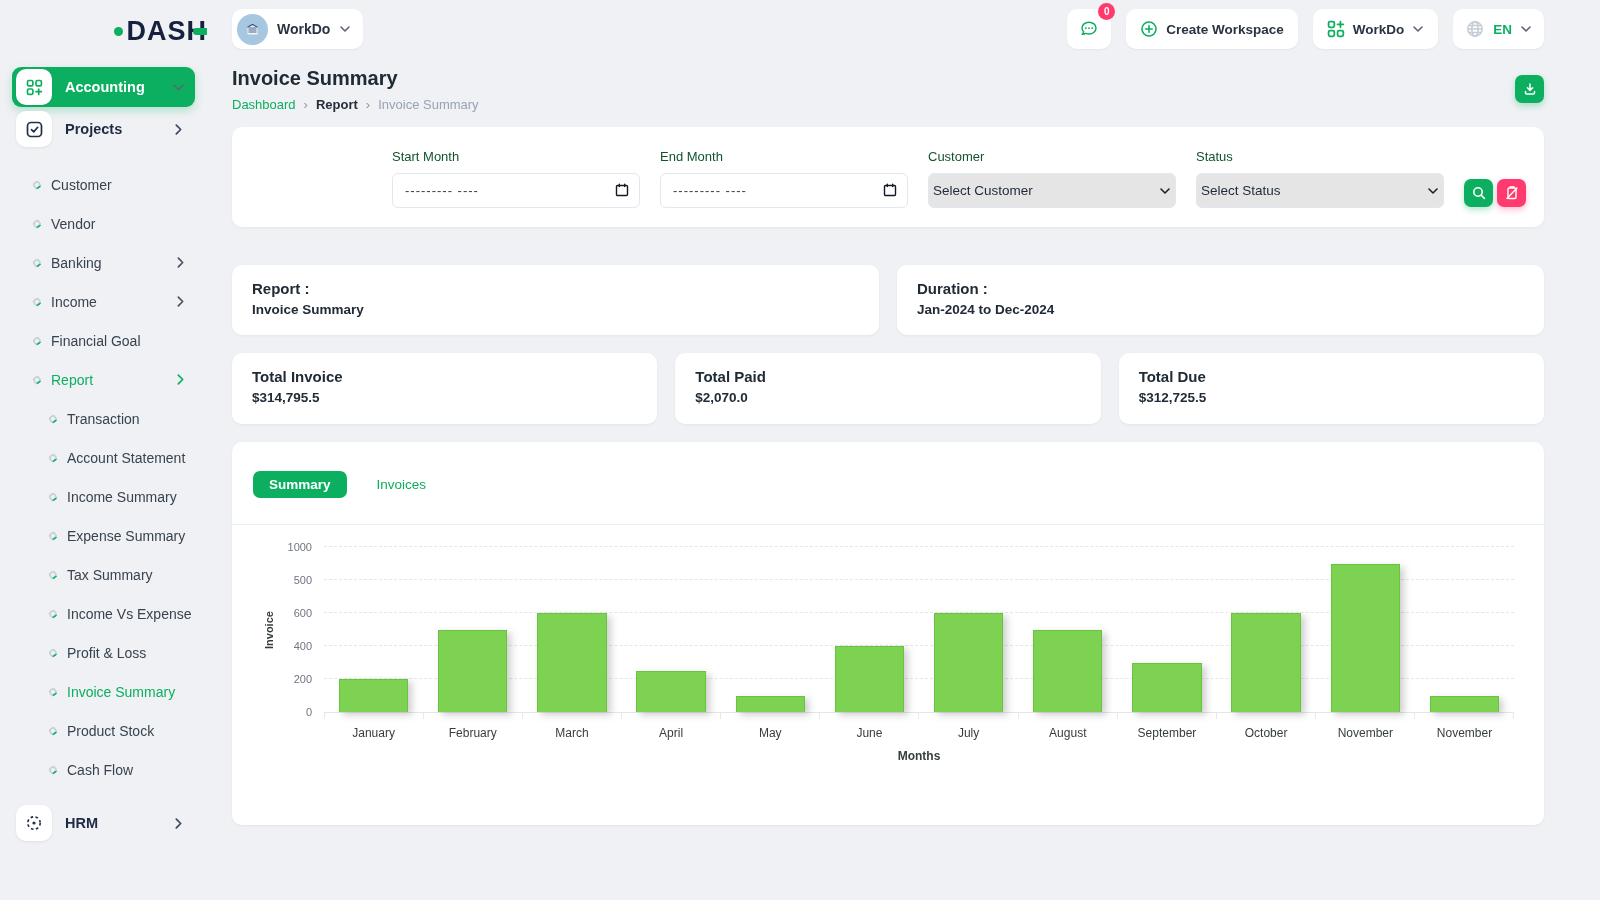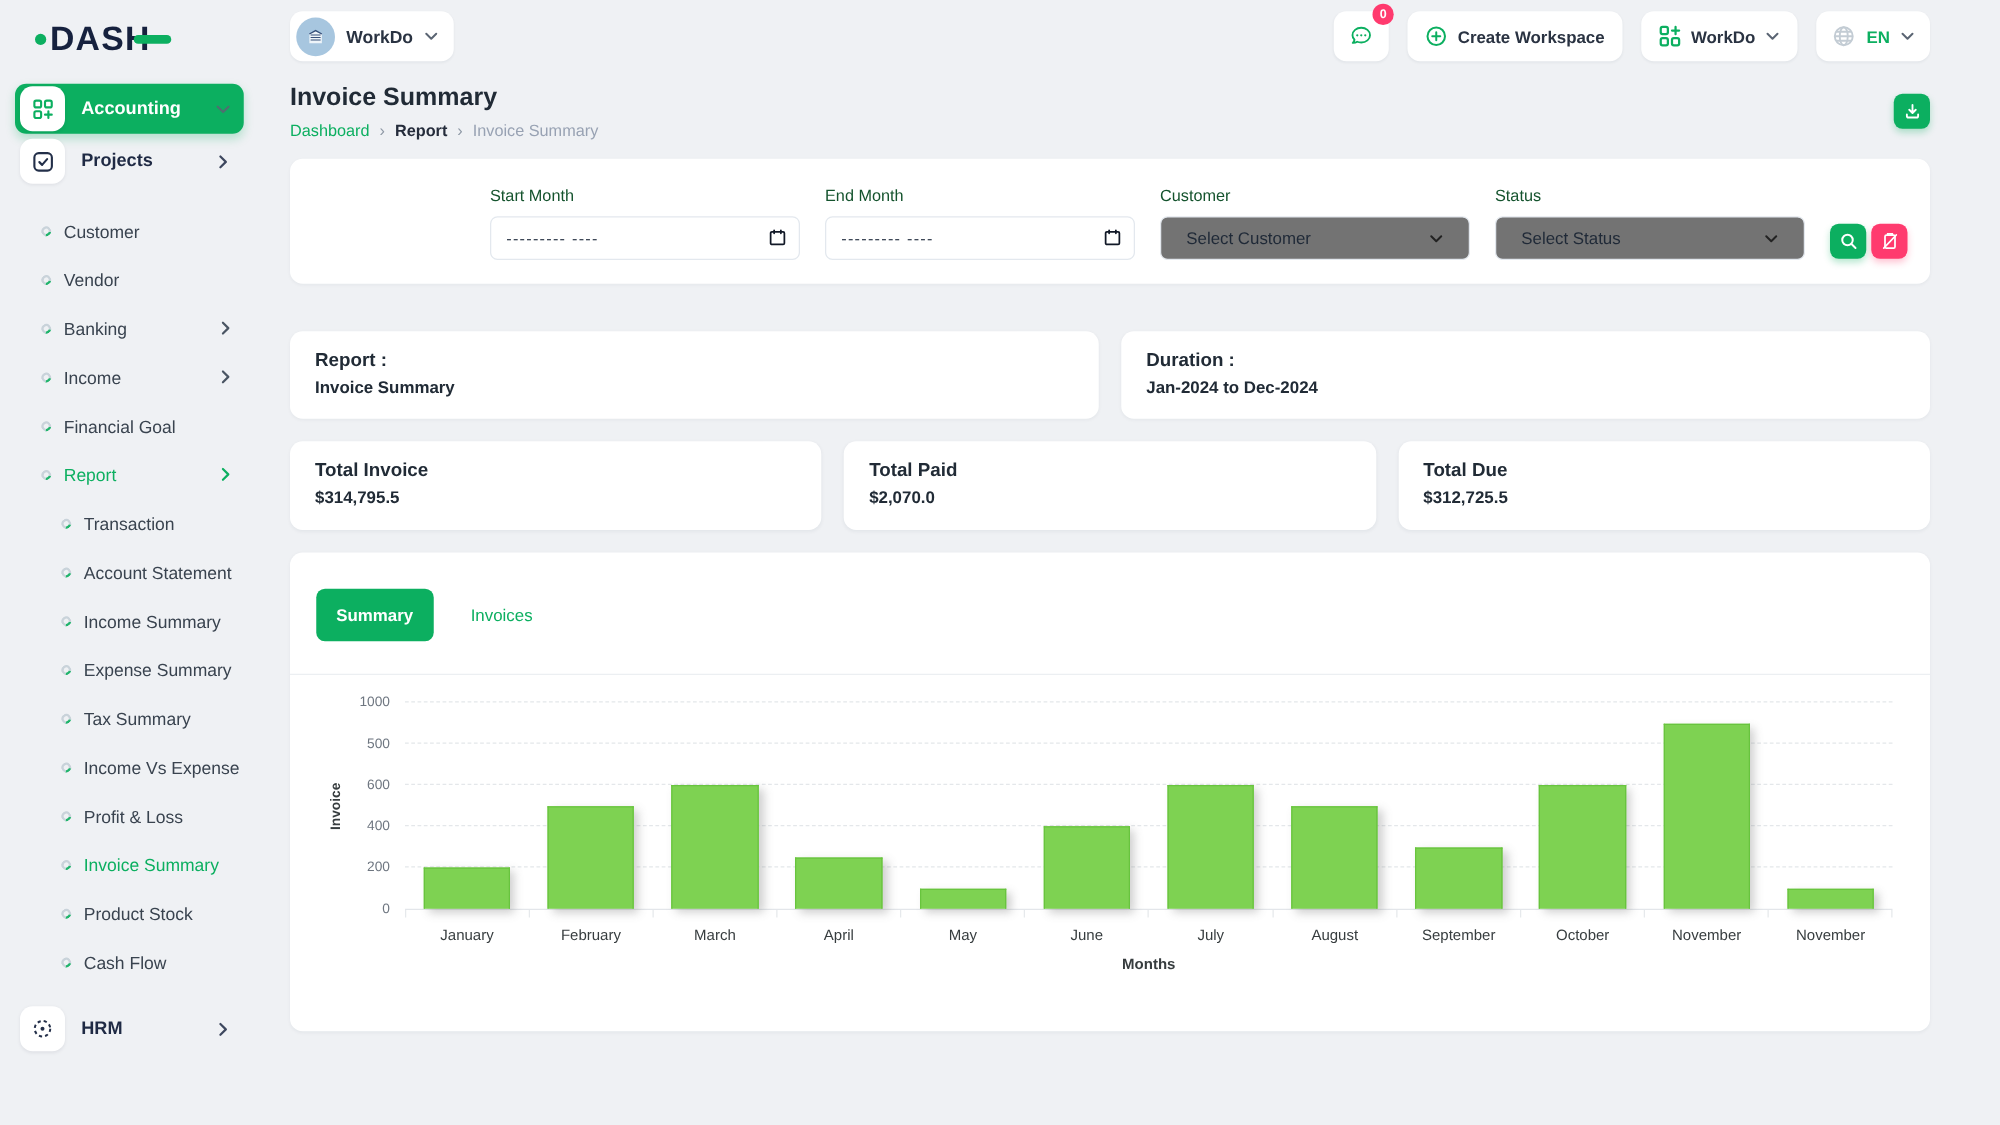--- a/index.html
+++ b/index.html
@@ -7,21 +7,21 @@
     --muted:#98a2b3; --bg:#eff1f4; --card:#ffffff; --line:#e5e9ee;
     --bar:#7ed252; --bar-border:#68c43e;
   }
   *{margin:0;padding:0;box-sizing:border-box;}
   html,body{width:1600px;height:900px;overflow:hidden;}
   body{background:var(--bg);font-family:"Liberation Sans",sans-serif;color:var(--ink);}
   .app{display:flex;width:1600px;height:900px;}
 
   
   .sidebar{width:207px;flex:0 0 207px;height:900px;padding:0 0 0 0;overflow:hidden;}
-  .logo{height:62px;display:flex;align-items:center;justify-content:flex-start;padding-left:40px;}
+  .logo{height:62px;display:flex;align-items:center;justify-content:flex-end;padding-left:40px;}
   .logo-text{font-size:27px;font-weight:800;letter-spacing:1px;color:#16213e;position:relative;}
   .logo-text::before{content:"";position:absolute;left:-12px;top:11px;width:9px;height:9px;border-radius:50%;background:var(--accent);}
   .logo-text::after{content:"";position:absolute;right:-16px;top:12px;width:30px;height:7px;border-radius:4px;background:var(--accent);}
   .side-top{padding:0 12px;}
   .side-item{display:flex;align-items:center;height:44px;padding:0 10px 0 4px;cursor:pointer;color:#1f2a44;font-size:14.5px;font-weight:600;}
   .side-item .icon-box{width:36px;height:36px;border-radius:10px;background:#fff;box-shadow:0 1px 3px rgba(20,30,55,.08);display:flex;align-items:center;justify-content:center;margin-right:13px;flex:0 0 36px;}
   .side-item.pill{background:var(--accent);border-radius:9px;color:#fff;height:40px;margin-top:5px;box-shadow:0 4px 8px rgba(12,175,96,.25);}
   .side-item .chev{margin-left:auto;color:currentColor;opacity:.85;}
   .chev.d{transform:rotate(90deg);}
   .side-group{margin-top:14px;}
@@ -65,35 +65,35 @@
 
   .card{background:var(--card);border-radius:10px;box-shadow:0 1px 3px rgba(20,30,55,.05);}
 
   .filter-card{height:100px;margin-bottom:38px;display:flex;justify-content:flex-end;align-items:flex-start;padding:22px 18px 0 20px;gap:20px;}
   .fgroup{width:248px;}
   .flabel{font-size:13px;color:#14532d;margin-bottom:9px;}
   .finput{position:relative;}
   .finput input{width:100%;height:35px;border:1px solid #e3e8ee;border-radius:6px;padding:0 34px 0 12px;font-size:13px;color:#374151;font-family:"Liberation Sans",sans-serif;background:#fff;outline:none;letter-spacing:1px;}
   .finput input::placeholder{color:#374151;}
   .finput .cal{position:absolute;right:11px;top:10px;pointer-events:none;color:#111827;}
-  .fselect{height:35px;border:1px solid #e3e8ee;border-radius:6px;padding:0 20px;display:flex;align-items:center;justify-content:space-between;font-size:13.5px;color:#1f2937;cursor:pointer;background:#737373;}
+  .fselect{height:35px;border:1px solid #e3e8ee;border-radius:6px;padding:0 4px;display:flex;align-items:center;justify-content:space-between;font-size:13.5px;color:#1f2937;cursor:pointer;background:#e5e5e5;}
   .fselect .chev{transform:rotate(90deg);color:#222;}
   .fbtns{display:flex;gap:4px;margin-top:30px;}
 
   .two-col{display:flex;gap:18px;margin-bottom:18px;}
   .info-card{flex:1;height:70px;padding:15px 20px;}
   .info-title{font-size:15px;font-weight:700;color:#212b36;}
   .info-value{font-size:13.5px;font-weight:700;color:#212b36;margin-top:5px;}
 
   .stats{display:flex;gap:18px;margin-bottom:18px;}
   .stat-card{flex:1;height:71px;padding:15px 20px;}
 
   .chart-card{height:383px;padding:0;}
   .tabs{display:flex;align-items:center;gap:14px;padding:29px 21px 0;}
-  .tab{border:none;background:transparent;font-family:"Liberation Sans",sans-serif;font-size:13.5px;font-weight:500;color:var(--accent);cursor:pointer;padding:0 16px;height:42px;border-radius:7px;}
+  .tab{border:none;background:transparent;font-family:"Liberation Sans",sans-serif;font-size:13.5px;font-weight:500;color:var(--accent);cursor:pointer;padding:0 16px;height:27px;border-radius:7px;}
   .tab.active{background:var(--accent);color:#fff;font-weight:600;}
   .divider{border-top:1px solid #eceff2;margin-top:26px;}
 
   .chart{margin:22px 30px 0 0;display:flex;}
   .ylabel{writing-mode:vertical-rl;transform:rotate(180deg);font-size:11px;font-weight:700;color:#373d3f;display:flex;align-items:center;justify-content:center;width:22px;height:166px;margin-left:26px;}
   .chart-main{flex:1;min-width:0;padding-left:44px;}
   .plot{position:relative;height:166px;border-bottom:1px solid #e3e6ea;}
   .gridline{position:absolute;left:0;right:0;border-top:1px dashed #e4e7ea;}
   .ytick{position:absolute;left:-50px;width:38px;text-align:right;font-size:11px;color:#6e7680;transform:translateY(50%);}
   .bars-row{position:absolute;left:0;right:0;top:0;bottom:0;display:flex;align-items:flex-end;}

